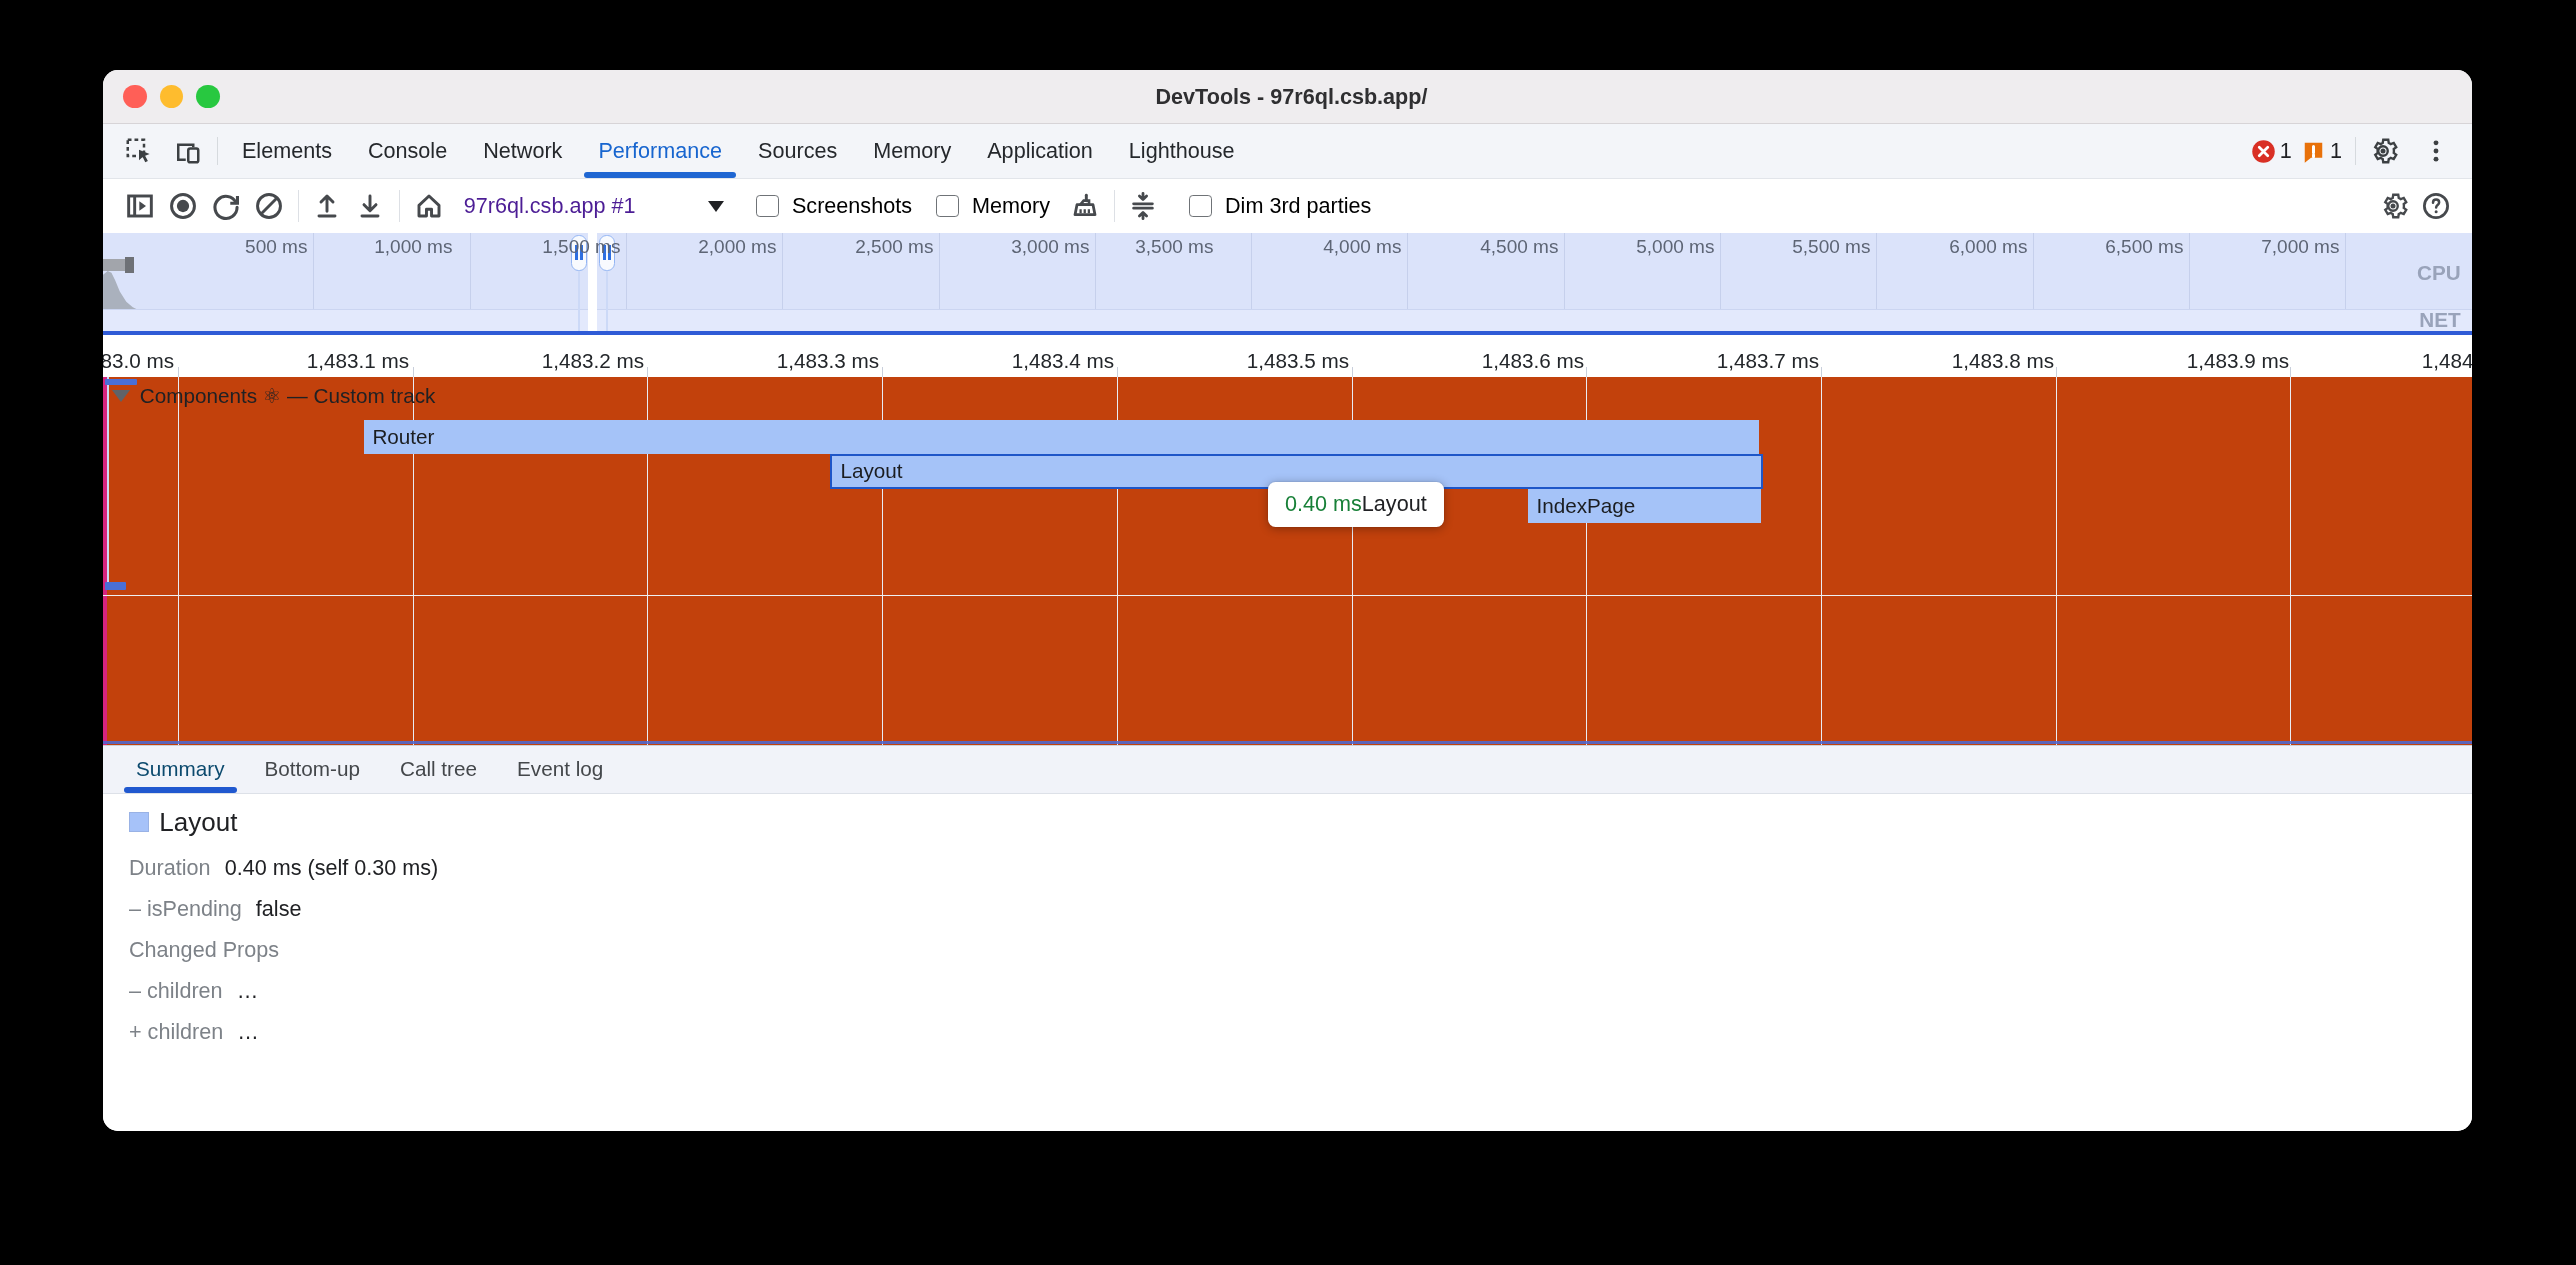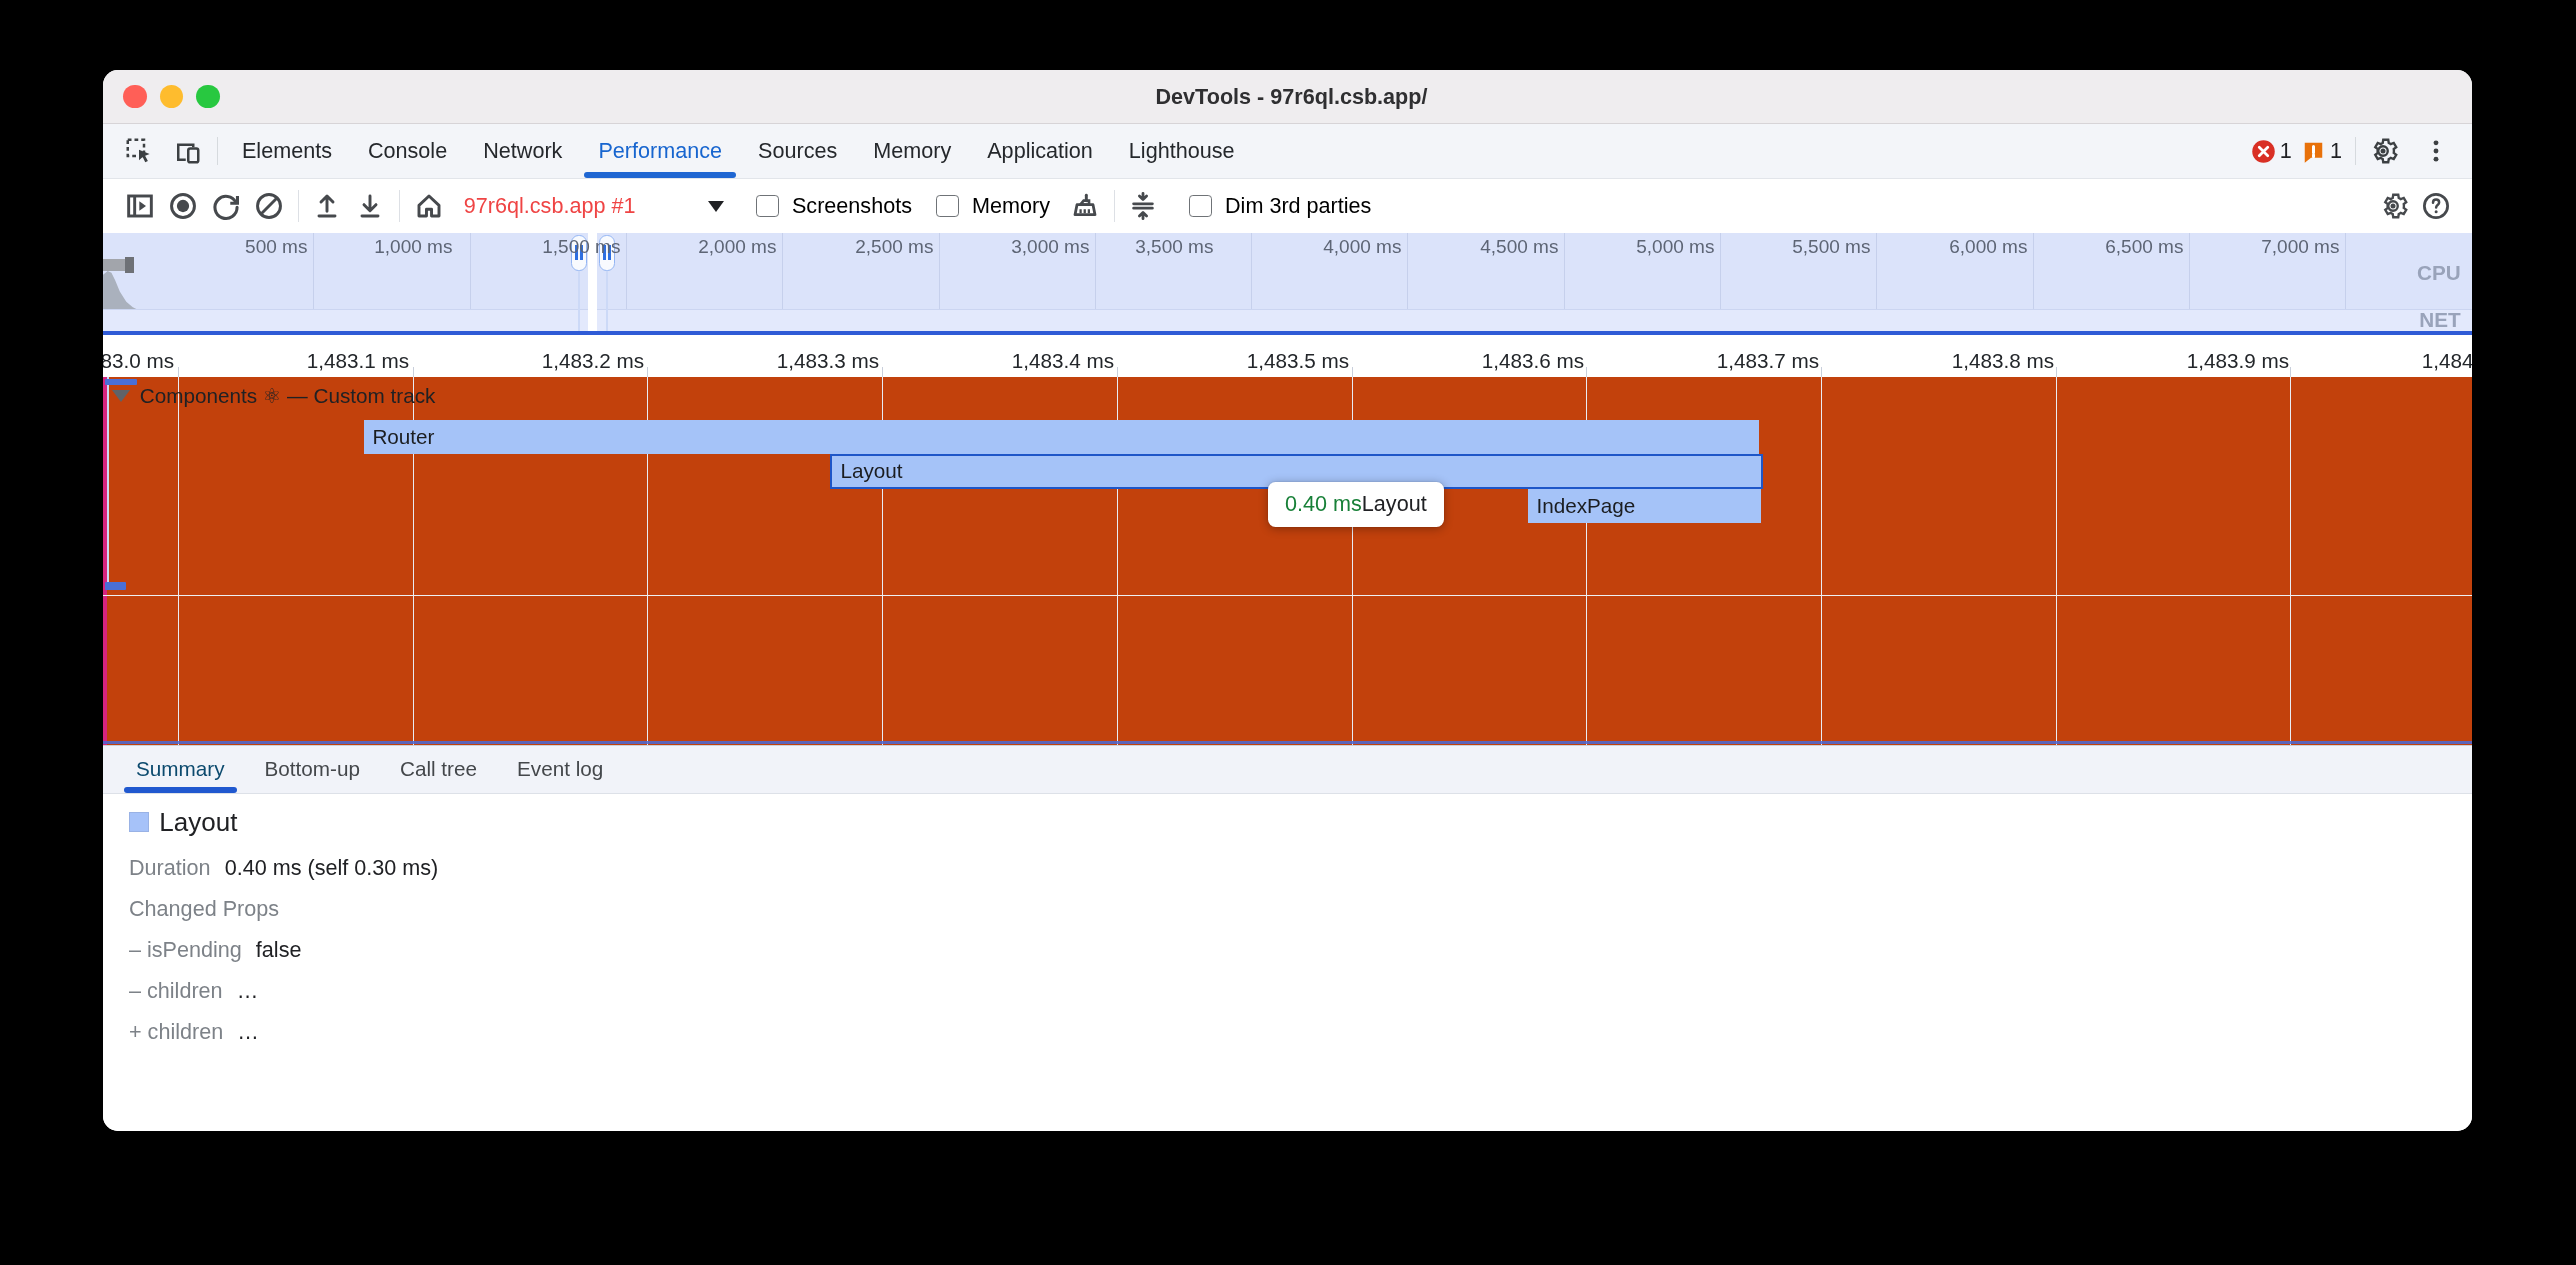--- a/index.html
+++ b/index.html
@@ -22,21 +22,21 @@
   .tab.active{color:#1765cf;}
   .tab.active::after{content:"";position:absolute;left:3.8px;right:3.8px;bottom:0;height:5.6px;border-radius:3.8px;background:#1f66d2;}
   .tabbar .spacer,.toolbar .spacer{flex:1;}
   .badges{display:flex;align-items:center;gap:9.4px;padding-right:7.5px;}
   .badge{display:flex;align-items:center;gap:3.8px;font-size:21.6px;color:#202124;}
   .menu-icons{display:flex;align-items:center;gap:9.4px;padding-right:15px;}
   
   .toolbar{height:54px;background:#ffffff;display:flex;align-items:center;padding:0 15px;gap:0;}
   .tbtn{display:flex;align-items:center;justify-content:center;width:43px;height:43px;border-radius:5.6px;}
   .tsep{width:0.9px;height:32px;background:#dde0e5;margin:0 7.5px;}
-  .seltext{font-size:21.6px;color:#ef4444;margin-left:13px;}
+  .seltext{font-size:21.6px;color:#4c1d95;margin-left:13px;}
   .ddarrow{width:0;height:0;border-left:8.4px solid transparent;border-right:8.4px solid transparent;
     border-top:11.3px solid #202124;margin-left:73px;margin-right:28px;}
   .checkbox{width:20.7px;height:20.7px;border:1.9px solid #6f7377;border-radius:3.8px;background:#fff;}
   .cblabel{font-size:21.6px;color:#000000;margin-left:13px;}
   .cbgroup{display:flex;align-items:center;margin-left:24.4px;}
   
   .overview{position:relative;height:98px;background:#dbe3fa;overflow:hidden;}
   .ov-tick{position:absolute;top:0;bottom:0;width:0.9px;background:#c6d0ec;}
   .ov-label{position:absolute;top:2.8px;font-size:19px;color:#5d6575;transform:translateX(-100%);padding-right:5.6px;white-space:nowrap;}
   .ov-cpu,.ov-net{position:absolute;right:11.3px;font-weight:700;color:#99a3ba;font-size:20.7px;}
@@ -379,25 +379,25 @@
       <div class="sum-head">
         <div class="swatch"></div>
         <div class="sum-title">Layout</div>
       </div>
       <div id="sum-rows">
           <div class="sum-row">
             <span class="sum-label">Duration</span>
             <span class="sum-value">0.40 ms (self 0.30 ms)</span>
           </div>
           <div class="sum-row">
-            <span class="sum-label">Changed Props</span>
+            <span class="sum-label">– isPending</span>
+            <span class="sum-value">false</span>
           </div>
           <div class="sum-row">
-            <span class="sum-label">– isPending</span>
-            <span class="sum-value">false</span>
+            <span class="sum-label">Changed Props</span>
           </div>
           <div class="sum-row">
             <span class="sum-label">– children</span>
             <span class="sum-value">…</span>
           </div>
           <div class="sum-row">
             <span class="sum-label">+ children</span>
             <span class="sum-value">…</span>
           </div>
         </div>

